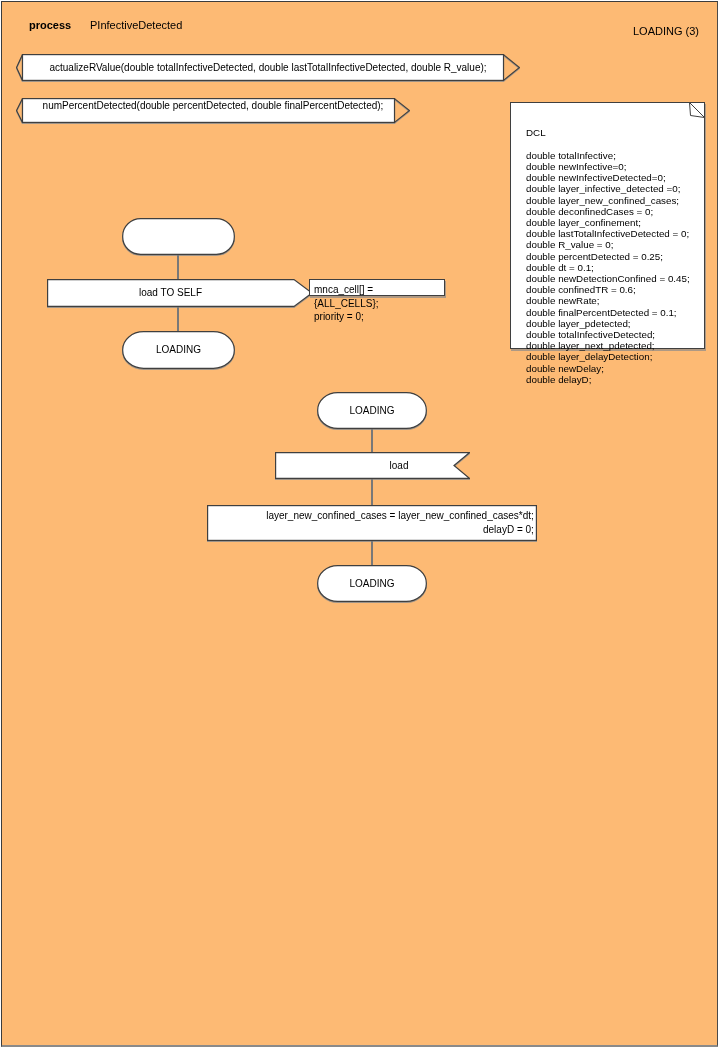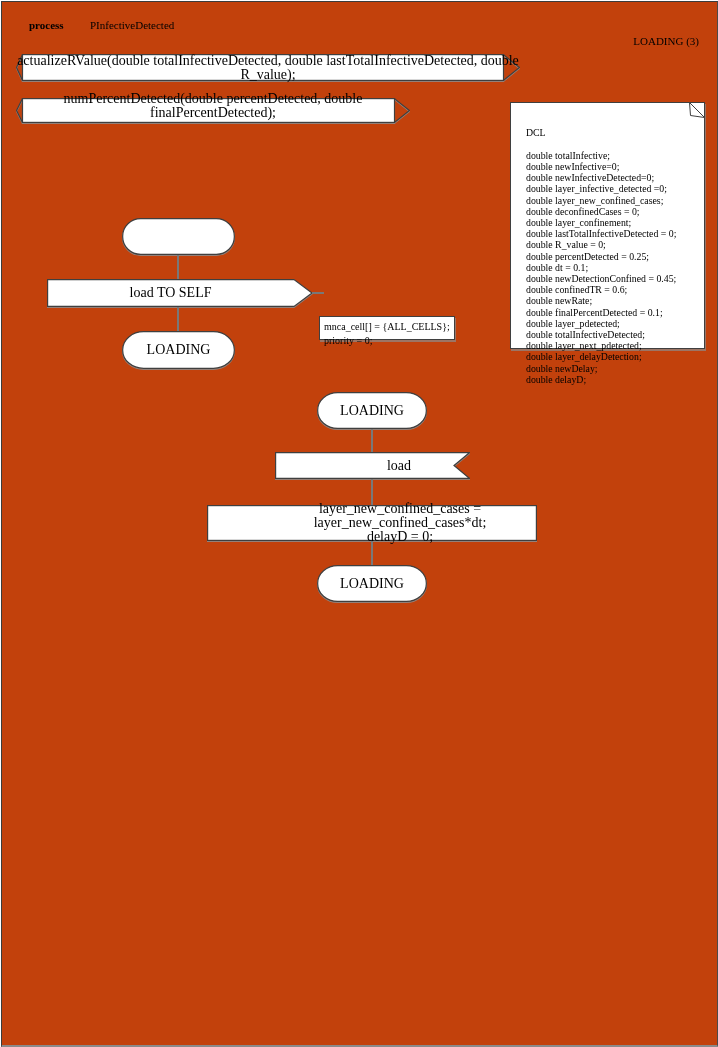--- a/index.html
+++ b/index.html
@@ -1,36 +1,36 @@
 <!DOCTYPE html>
 <html><head>
 <meta charset="utf-8">
 <style>
   html,body{margin:0;padding:0;background:#fff;}
   #page{
     position:relative;
     width:715px;height:1043px;
     margin:1px;
-    background:#c2410c;
+    background:#fdba74;
     border:1px solid #3c3c3c;
     border-bottom:3px solid #8a8a8a;
     border-right:2px solid #4a4a4a;
-    font-family:Liberation Serif, serif;
+    font-family:Liberation Sans, sans-serif;
     color:#000;
     overflow:hidden;
   }
   .abs{position:absolute;}
   .hdr{font-size:11px;white-space:nowrap;}
   .bold{font-weight:bold;}
   .sym{position:absolute;}
   .sym svg{position:absolute;left:0;top:0;display:block;filter:drop-shadow(0.5px 1.5px 0px rgba(140,140,140,0.85));}
   .sym .lbl{
     position:absolute;left:0;top:0;width:100%;height:100%;
     display:flex;align-items:center;justify-content:center;
-    font-size:14px;white-space:pre-line;text-align:center;line-height:14px;
+    font-size:10px;white-space:pre-line;text-align:right;line-height:14px;
   }
   .line{position:absolute;background:#787878;}
   .dcl{
     border:1px solid #3f3f3f;
     background:#fff;
     font-size:9.8px;line-height:11.2px;
     padding:2px 0 0 4px;
     box-sizing:border-box;
     box-shadow:1px 2px 0 rgba(140,140,140,0.7);
     white-space:pre-line;
@@ -48,21 +48,21 @@
   .proc-lbl{font-size:10.3px;}
   .task-lbl{line-height:15px;margin-left:28px;}
 </style>
 </head>
 <body>
 
 <div id="page">
 
   <div class="abs hdr bold" style="left:27px;top:17px;">process</div>
   <div class="abs hdr" style="left:88px;top:17px;">PInfectiveDetected</div>
-  <div class="abs hdr" style="right:18px;top:33px;">LOADING (3)</div>
+  <div class="abs hdr" style="right:18px;top:23px;">LOADING (3)</div>
 
   <div class="sym" style="left:14px;top:52px;width:504px;height:27px;">
     <svg width="504" height="27" viewBox="0 0 504 27">
       <rect x="6.5" y="0.6" width="481" height="25.8" fill="#fff" stroke="#3f3f3f" stroke-width="1.2"></rect>
       <polyline points="6.5,0.6 0.5,13.5 6.5,26.4" fill="none" stroke="#3f3f3f" stroke-width="1.2"></polyline>
       <polyline points="487.5,0.6 503.5,13.5 487.5,26.4" fill="none" stroke="#3f3f3f" stroke-width="1.2"></polyline>
     </svg>
     <div class="lbl proc-lbl">actualizeRValue(double totalInfectiveDetected, double lastTotalInfectiveDetected, double R_value);</div>
   </div>
 
@@ -113,21 +113,21 @@
 
   <div class="sym" style="left:45px;top:277px;width:266px;height:28px;">
     <svg width="266" height="28" viewBox="0 0 266 28">
       <polygon points="0.6,0.6 247,0.6 265,14 247,27.4 0.6,27.4" fill="#fff" stroke="#3f3f3f" stroke-width="1.2"></polygon>
     </svg>
     <div class="lbl" style="width:247px;">load TO SELF</div>
   </div>
 
   <div class="line" style="left:310px;top:290px;width:12px;height:1.5px;"></div>
 
-  <div class="abs comment" style="left:317px;top:277px;width:136px;height:24px;margin-top:37px;">mnca_cell[] = {ALL_CELLS};
+  <div class="abs comment" style="left:307px;top:277px;width:136px;height:17px;">mnca_cell[] = {ALL_CELLS};
 priority = 0;</div>
 
   <div class="line" style="left:175px;top:305px;width:2px;height:25px;"></div>
 
   <div class="sym" style="left:120px;top:329px;width:113px;height:38px;">
     <svg width="113" height="38" viewBox="0 0 113 38">
       <rect x="0.7" y="0.7" width="111.6" height="36.6" rx="21" ry="17.9" fill="#fff" stroke="#3f3f3f" stroke-width="1.2"></rect>
     </svg>
     <div class="lbl">LOADING</div>
   </div>

